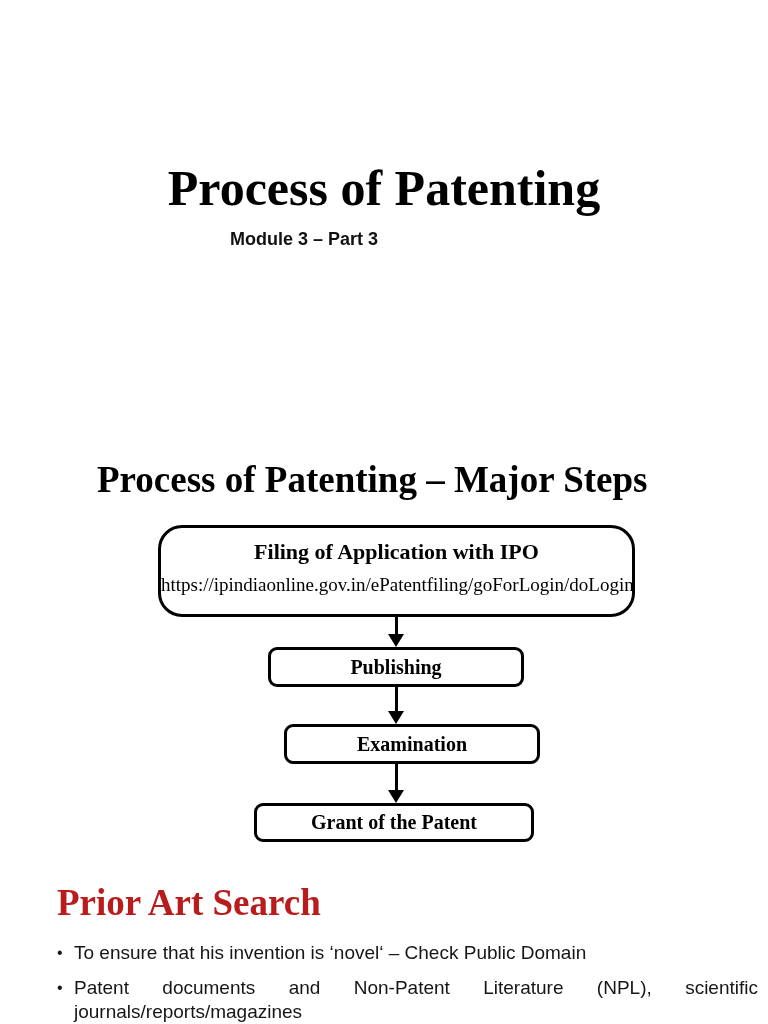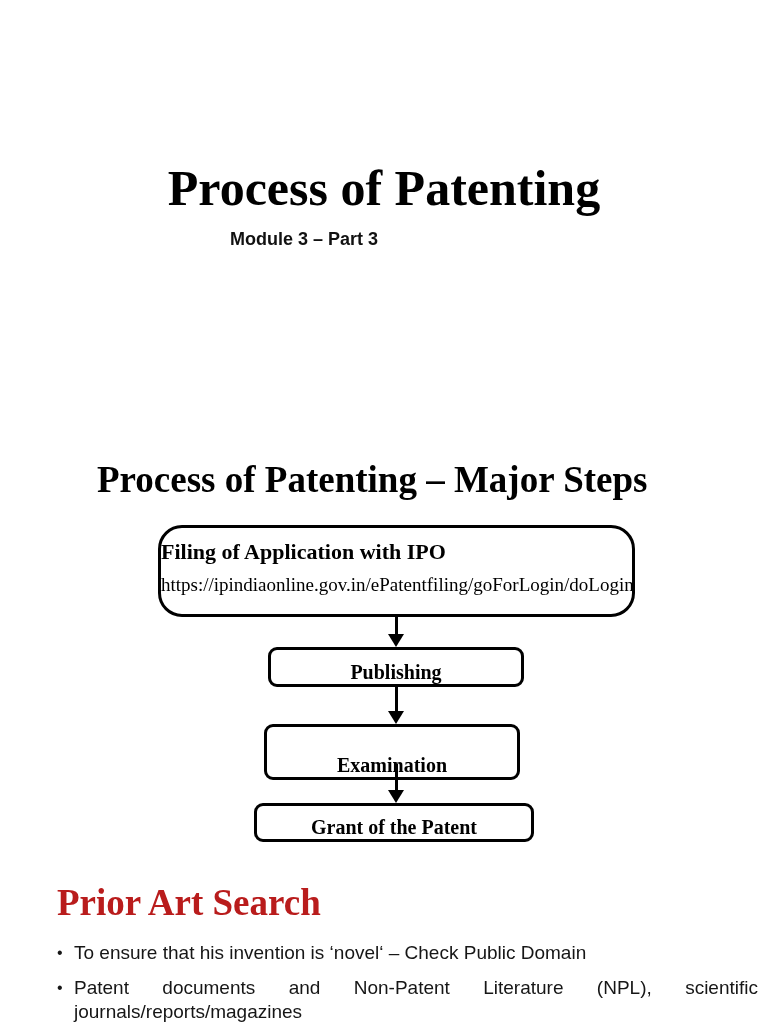--- a/index.html
+++ b/index.html
@@ -50,42 +50,43 @@
   .flow-node {
     position: absolute;
     box-sizing: border-box;
     border: 3px solid #000000;
     background: #ffffff;
   }
   .flow-node-filing {
     left: 158px; top: 525px;
     width: 477px; height: 92px;
     border-radius: 24px;
+    text-align: center;
     padding-top: 11px;
   }
   .flow-node-filing .node-title {
     font-weight: bold;
     font-size: 22px;
     line-height: 26px;
   }
   .flow-node-filing .node-url {
     font-size: 19px;
     line-height: 24px;
     margin-top: 8px;
   }
   .flow-node-small {
     border-radius: 9px;
     display: flex;
-    align-items: flex-end;
+    align-items: center;
     justify-content: center;
     font-weight: bold;
     font-size: 20px;
   }
   .flow-node-publishing  { left: 268px; top: 647px; width: 256px; height: 40px; }
-  .flow-node-examination { left: 264px; top: 724px; width: 256px; height: 56px; }
+  .flow-node-examination { left: 284px; top: 724px; width: 256px; height: 40px; }
   .flow-node-grant       { left: 254px; top: 803px; width: 280px; height: 39px; }
 
   .flow-arrow {
     position: absolute;
     left: 382px;
     width: 28px;
     display: flex;
     flex-direction: column;
     align-items: center;
   }

